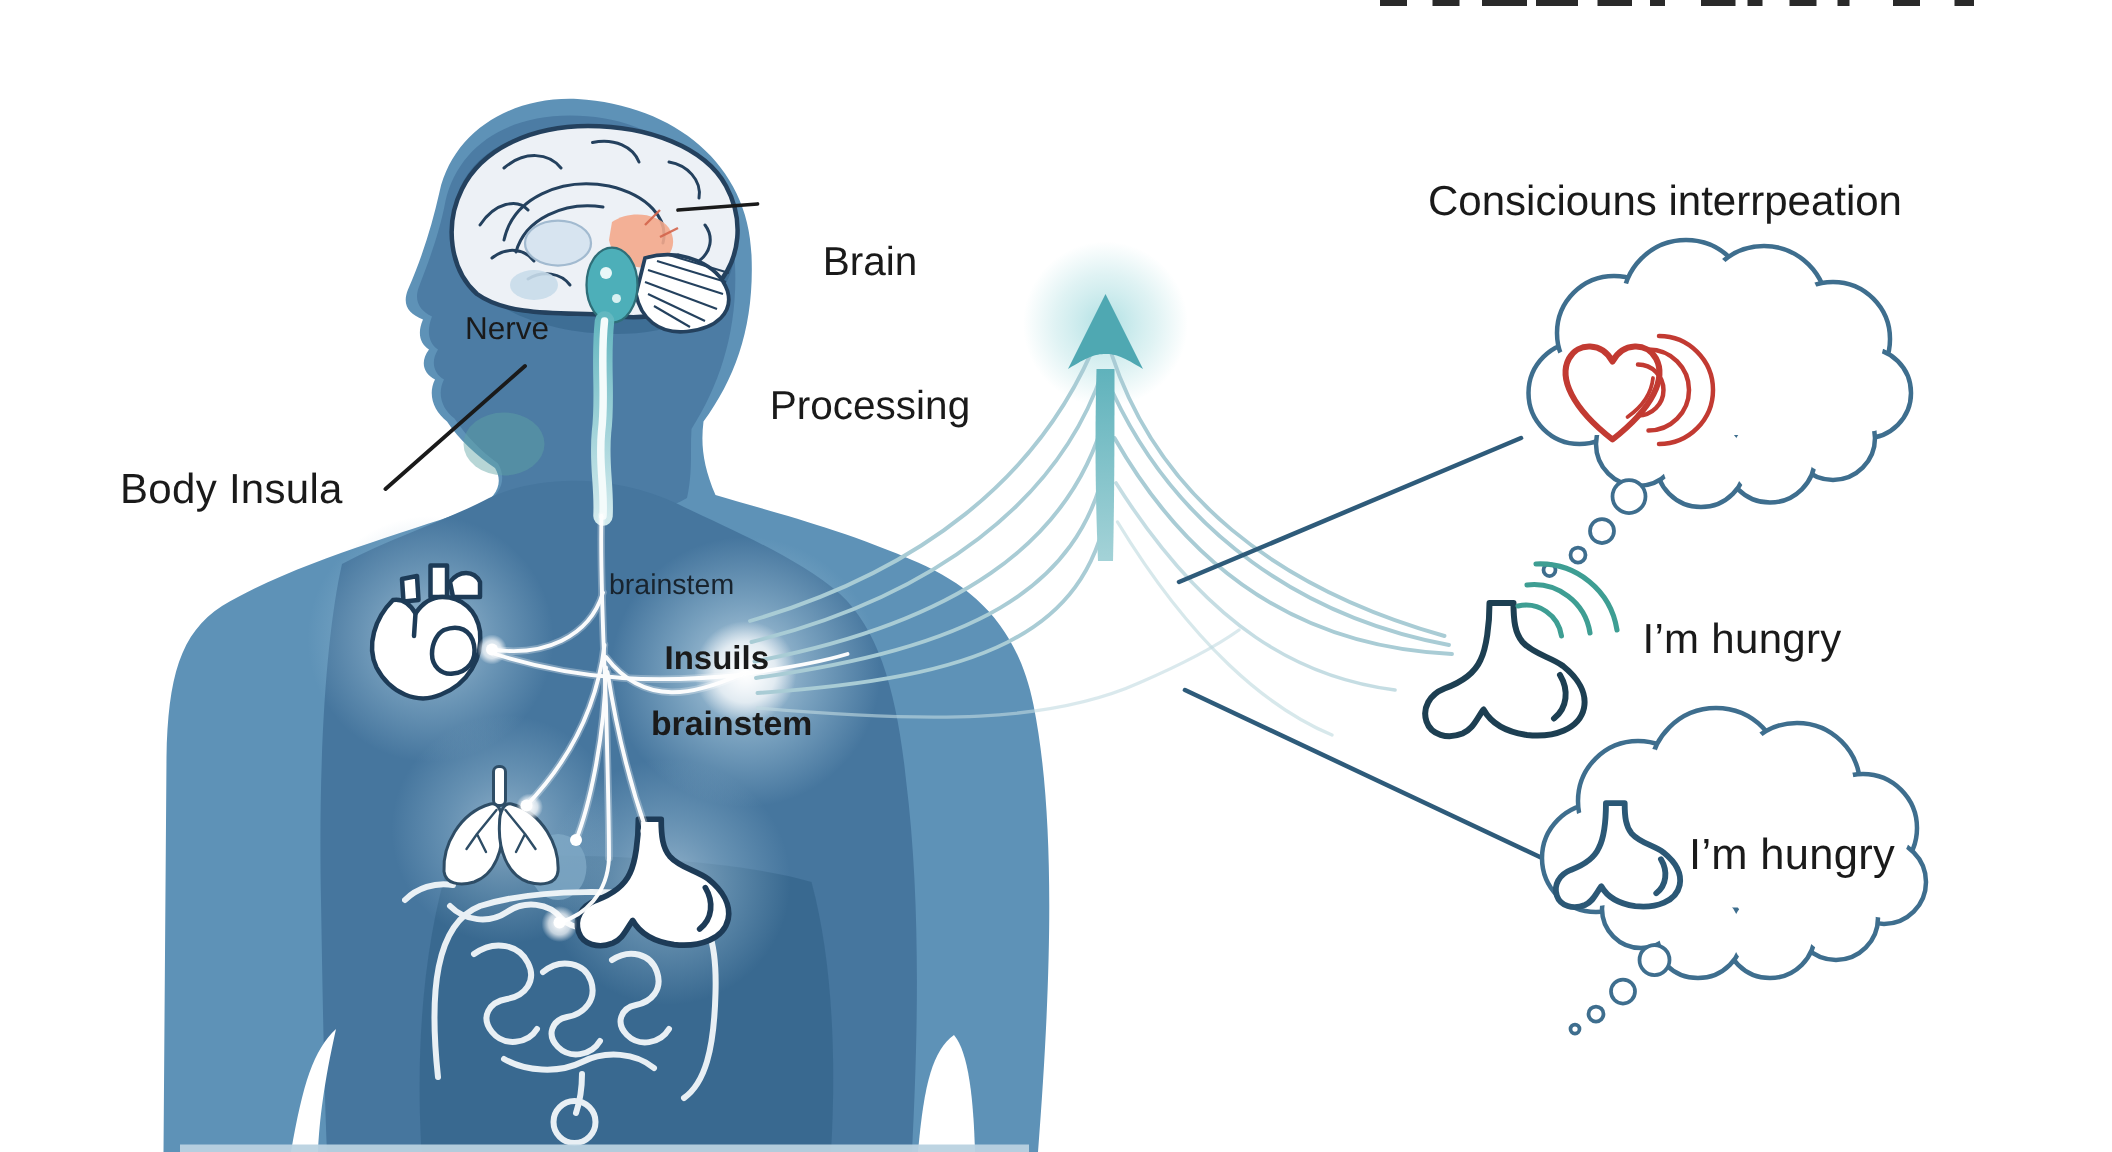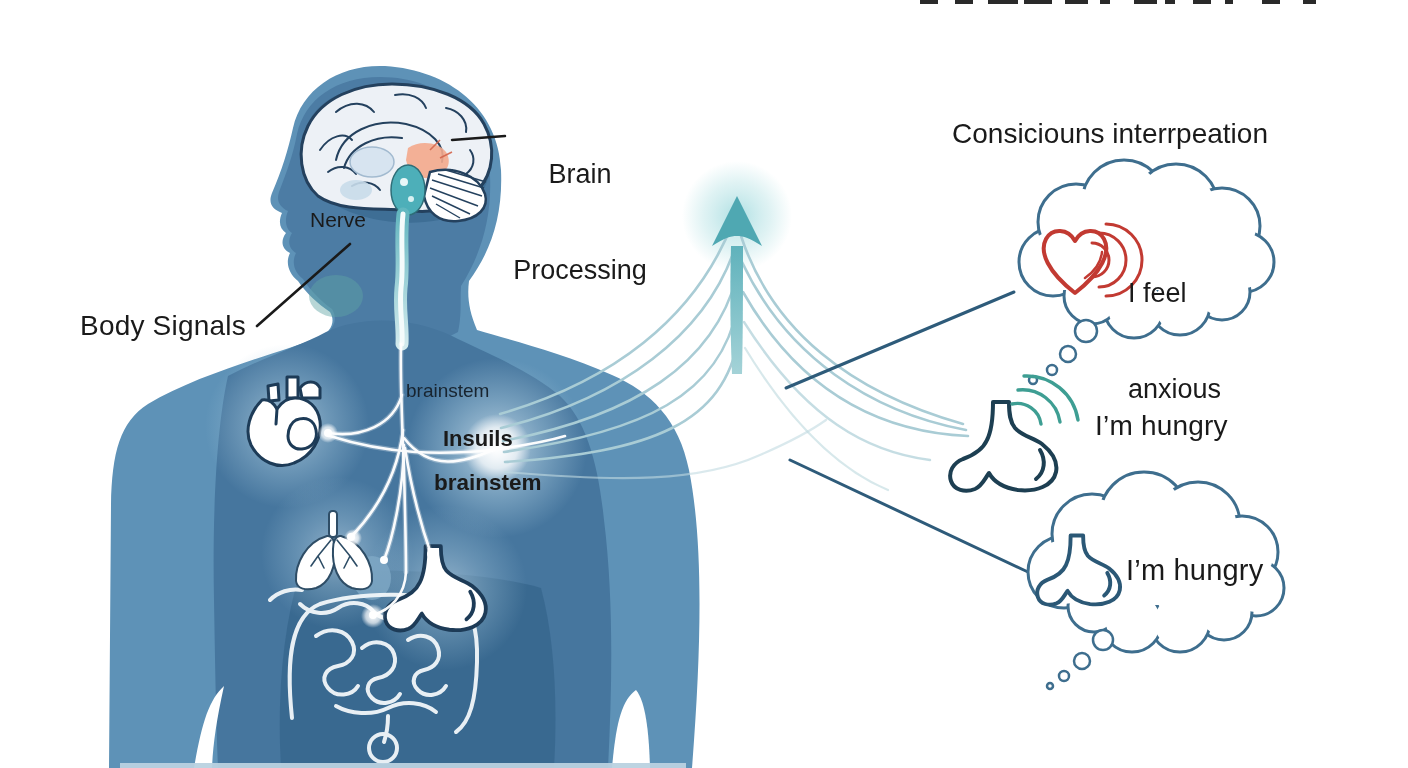--- a/index.html
+++ b/index.html
@@ -359,31 +359,27 @@
 
 <div class="lbl lbl-lg center" style="left:500px;top:94px;width:160px;">
   <div>Brain</div>
   <div>Processing</div>
 </div>
 
 <div class="lbl lbl-lg center" style="left:925px;top:118px;width:370px;font-size:28px;">Consiciouns interrpeation</div>
 
 <div class="lbl" style="left:310px;top:208px;font-size:21px;">Nerve</div>
 
-<div class="lbl lbl-xl" style="left:80px;top:309px;">Body Signals</div>
+<div class="lbl lbl-xl" style="left:80px;top:309px;">Body Insula</div>
 
 <div class="lbl lbl-sm" style="left:406px;top:380px;">brainstem</div>
 
 <div class="lbl lbl-md" style="left:443px;top:426px;">Insuils</div>
 
 <div class="lbl lbl-md" style="left:434px;top:470px;font-size:22.5px;">brainstem</div>
 
 
-<div class="lbl lbl-lg" style="left:1128px;top:213px;">
-  <div>I feel</div>
-  <div>anxious</div>
+
+<div class="lbl lbl-xl" style="left:1095px;top:409px;">I’m hungry</div>
+
+<div class="lbl lbl-xl" style="left:1126px;top:554px;font-size:29px;">I’m hungry</div>
+
 </div>
 
-<div class="lbl lbl-xl" style="left:1095px;top:409px;">I’m hungry</div>
-
-<div class="lbl lbl-xl" style="left:1126px;top:554px;font-size:29px;">I’m hungry</div>
-
-</div>
-
 </body></html>

